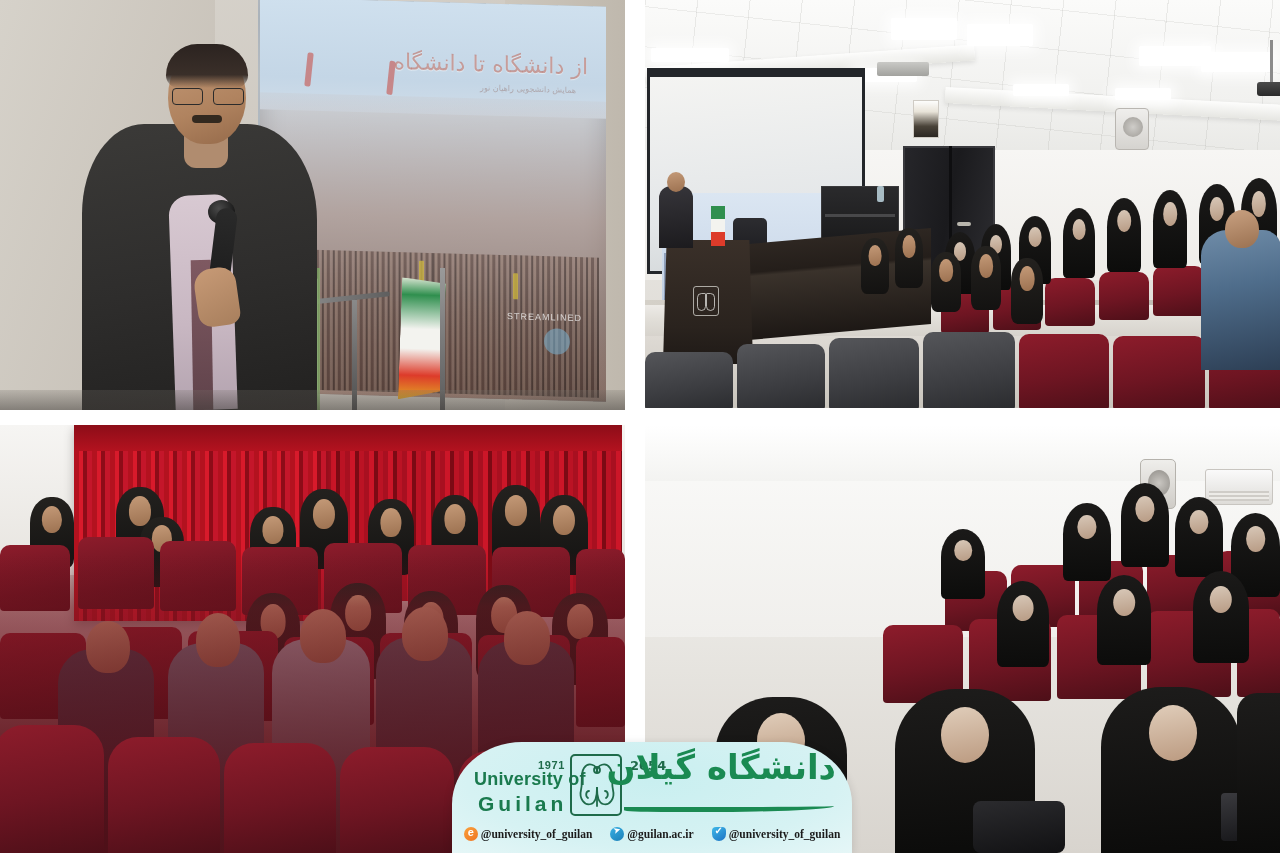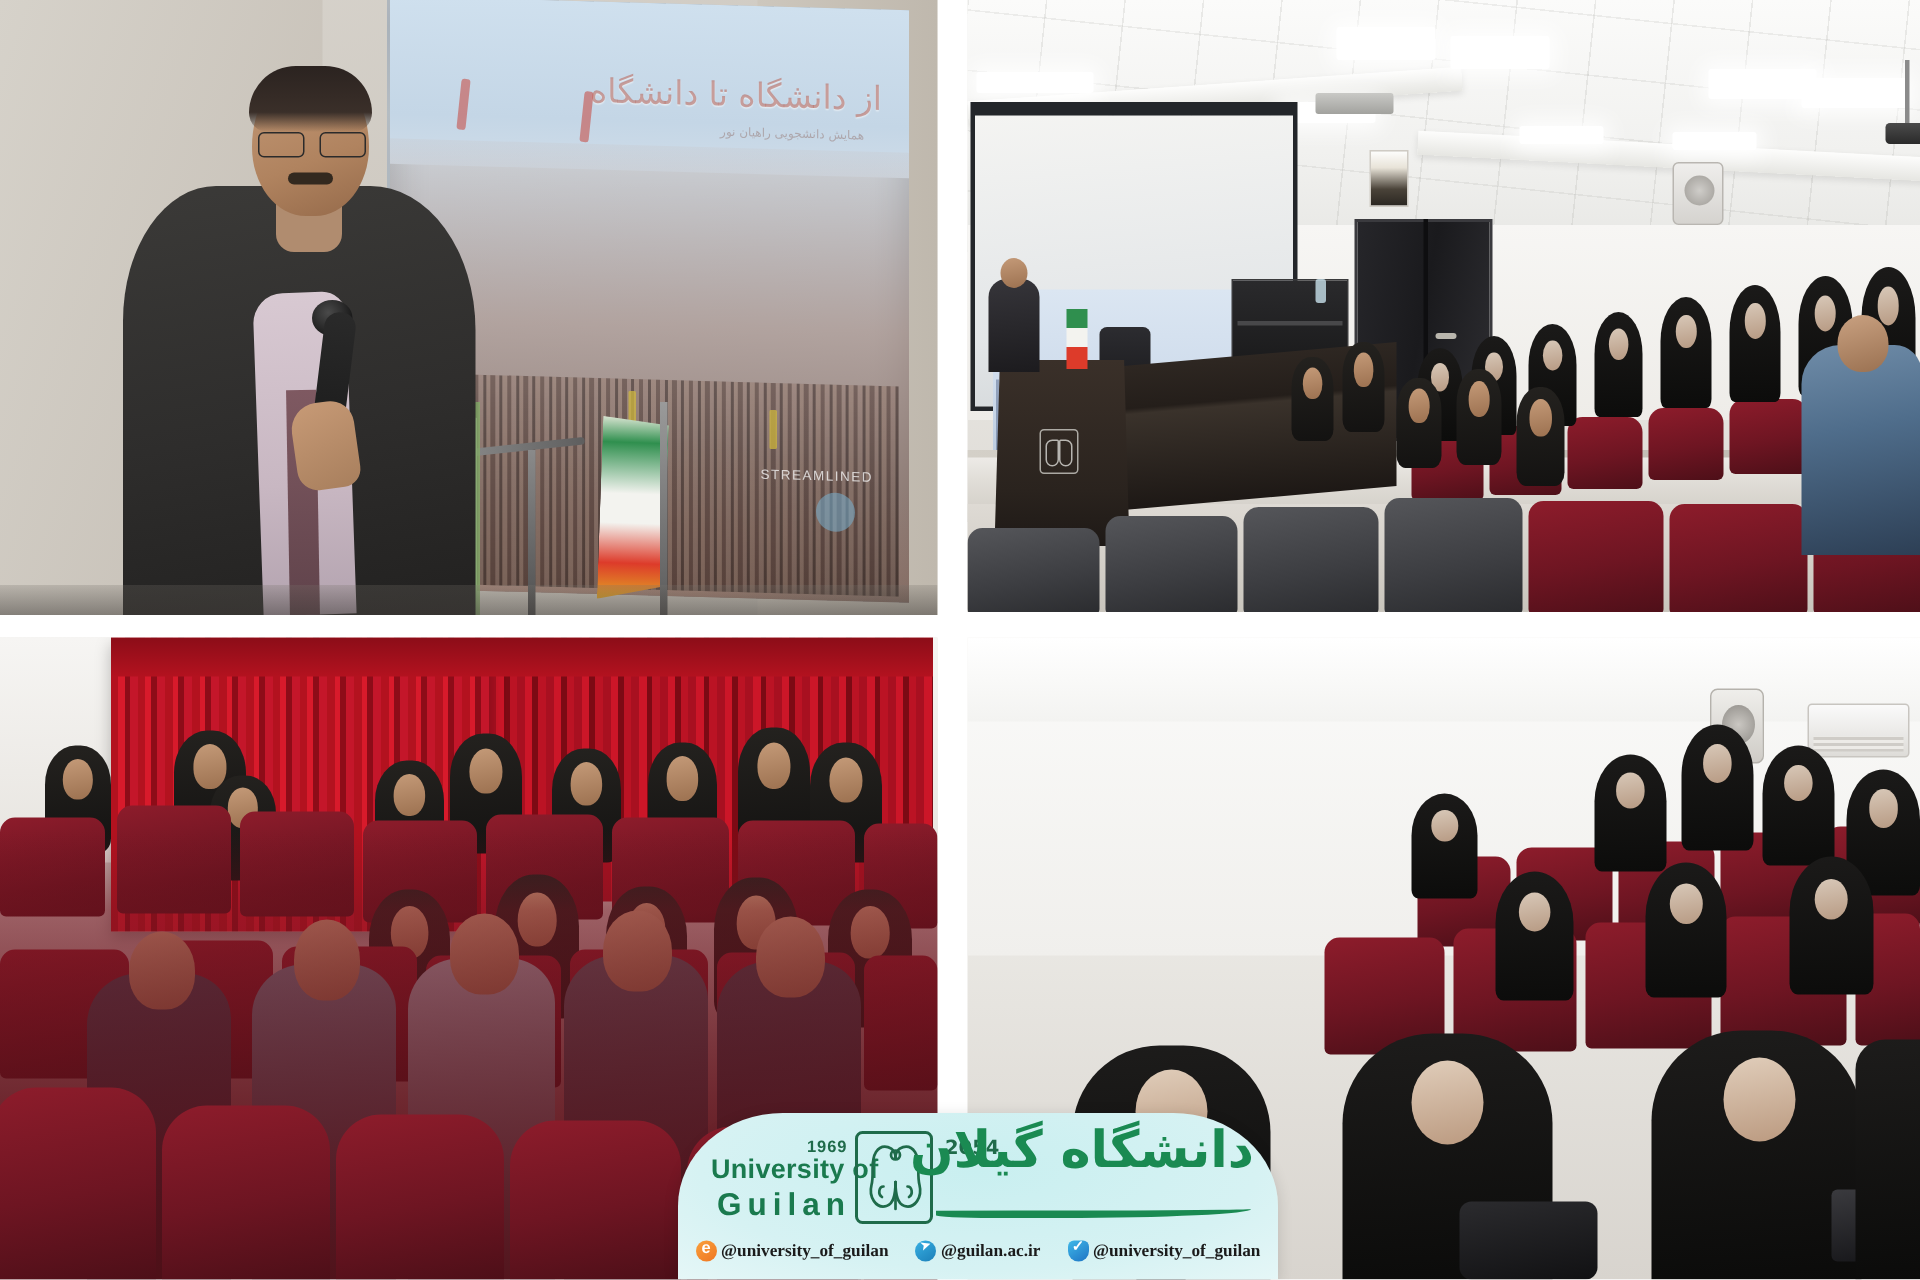--- a/index.html
+++ b/index.html
@@ -709,21 +709,21 @@
     <div class="layer" style="left:456px; top:262px; width:140px; height:166px; background:linear-gradient(176deg,#1d1c1b,#0b0b0a); border-radius:60px 60px 0 0;"></div>
     <div class="layer" style="left:504px; top:280px; width:48px; height:56px; background:linear-gradient(170deg,#e0cdba,#bb9a80); border-radius:50%;"></div>
     <div class="layer" style="left:576px; top:368px; width:34px; height:48px; background:linear-gradient(170deg,#3a3a3e,#17171a); border-radius:4px;"></div>
 
     <div class="layer" style="left:592px; top:268px; width:43px; height:160px; background:linear-gradient(176deg,#1d1c1b,#0b0b0a); border-radius:20px 0 0 0;"></div>
   </div>
 
   <div id="banner">
     <div class="banner-bg"></div>
     <div class="banner-inner">
-      <div class="b-year-en">1969</div>
+      <div class="b-year-en">1971</div>
       <div class="b-year-fa">2054</div>
 
       <div class="b-univ">University of</div>
       <div class="b-guilan">Guilan</div>
 
       <div class="b-emblem">
         <svg width="46" height="56" viewBox="0 0 46 56">
           <g fill="none" stroke="#1f6b4a" stroke-width="1.8" stroke-linecap="round">
             <path d="M23 14 C23 6, 14 4, 10 10 C6 16, 9 24, 7 32 C5 40, 10 48, 17 46 C22 44.5, 23 38, 23 30"></path>
             <path d="M23 14 C23 6, 32 4, 36 10 C40 16, 37 24, 39 32 C41 40, 36 48, 29 46 C24 44.5, 23 38, 23 30"></path>

